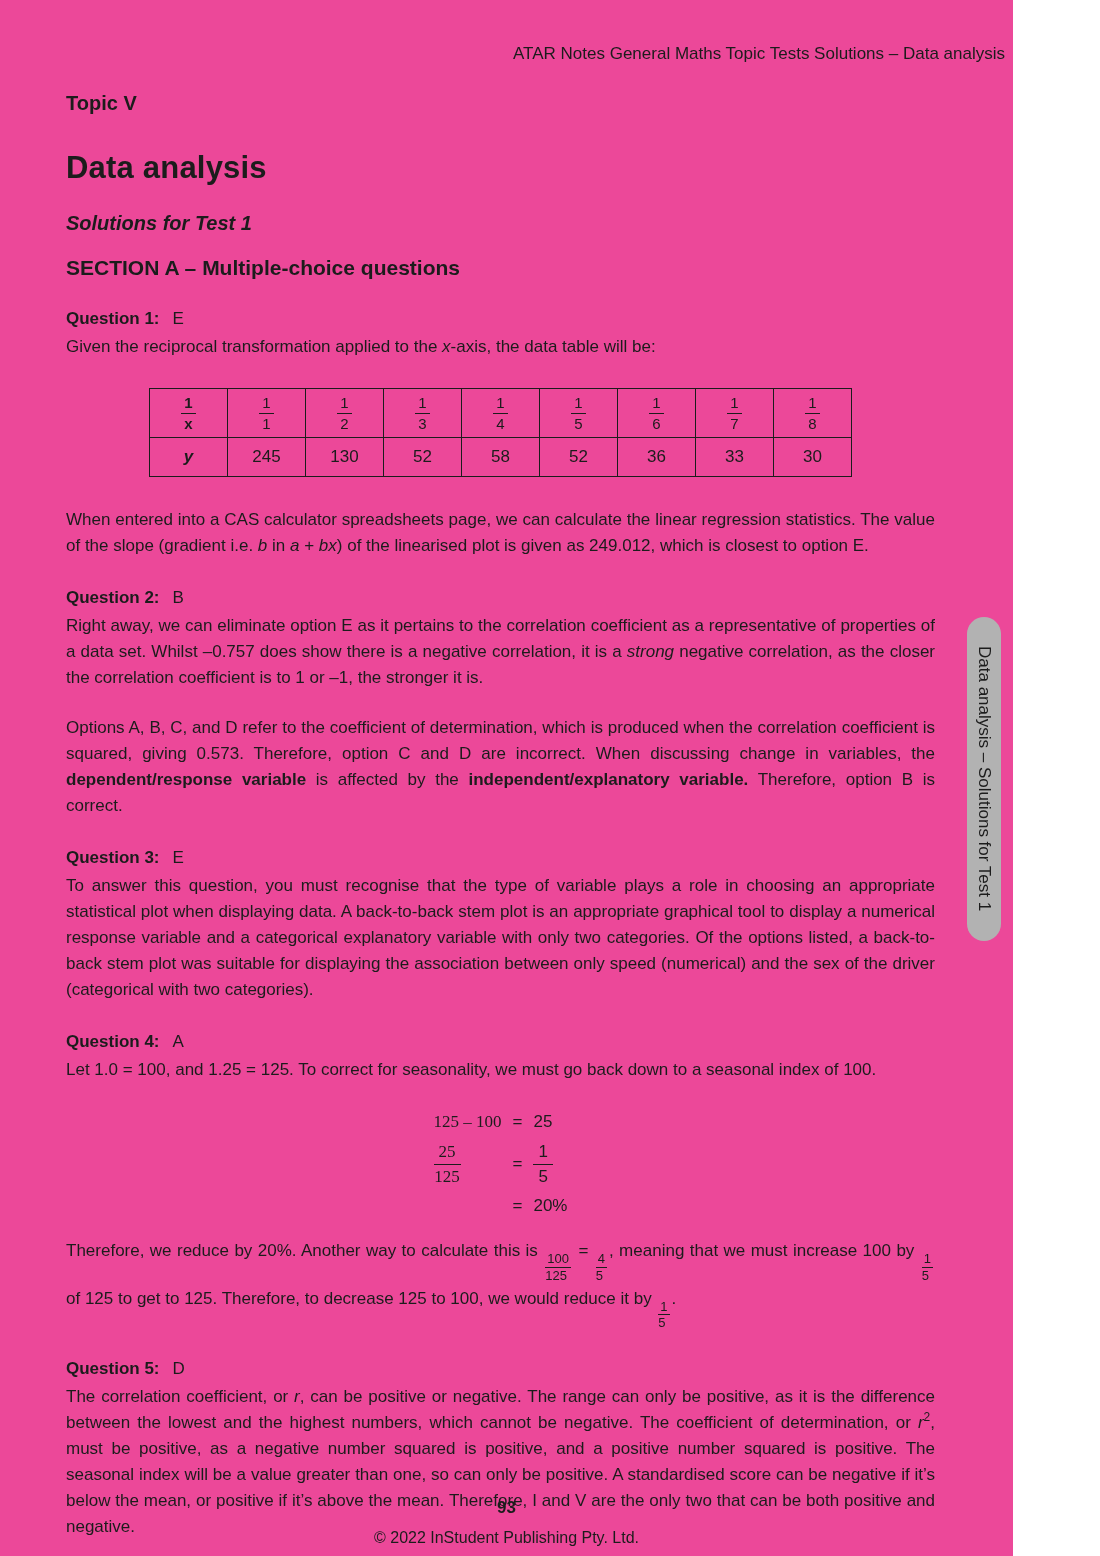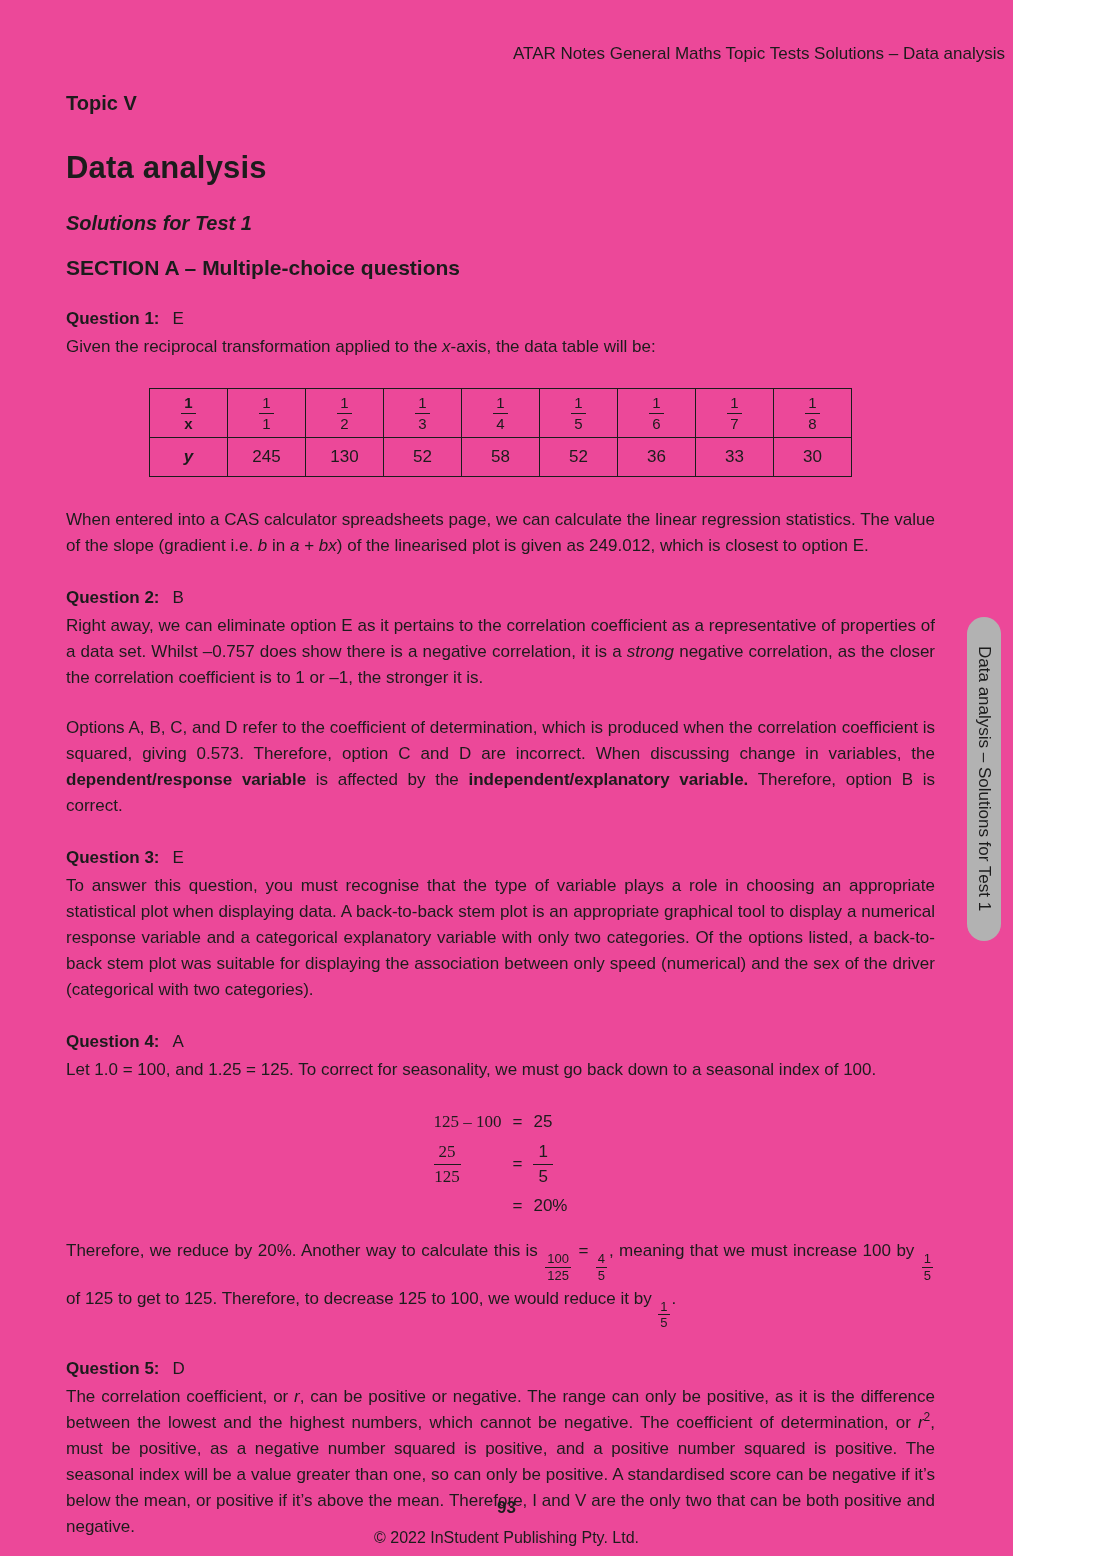--- a/index.html
+++ b/index.html
@@ -43,21 +43,21 @@
   .math{display:table;margin:24px auto 0;border-collapse:collapse;}
   .math .mrow{display:table-row;}
   .math .mlhs,.math .meq,.math .mrhs{display:table-cell;vertical-align:middle;padding:5px 0;}
   .math .mlhs{text-align:left;padding-right:6px;font-family:Liberation Serif, serif;}
   .math .meq{text-align:center;padding:5px 5px;}
   .math .mrhs{text-align:left;padding-left:6px;}
   .bfrac{display:inline-flex;flex-direction:column;align-items:center;line-height:1.15;vertical-align:middle;}
   .bfrac .fnum{border-bottom:1.5px solid #1c1c1c;padding:0 5px 2px;}
   .bfrac .fden{padding-top:2px;}
   
-  .ifrac{display:inline-flex;flex-direction:column;align-items:center;line-height:1.05;font-size:13px;vertical-align:-0.55em;margin:0 2px;}
+  .ifrac{display:inline-flex;flex-direction:column;line-height:1.05;font-size:13px;vertical-align:-0.55em;margin:0 2px;}
   .ifrac .fnum{border-bottom:1px solid #1c1c1c;padding:0 2px 1px;}
   .ifrac .fden{padding-top:1px;}
   sup{font-size:12px;vertical-align:super;line-height:0;}
   
   .side-tab{
     position:absolute;top:617px;right:12px;width:34px;height:324px;
     border-radius:17px;background:#b2b2b2;
     display:flex;align-items:center;justify-content:center;
   }
   .side-tab .vtext{

